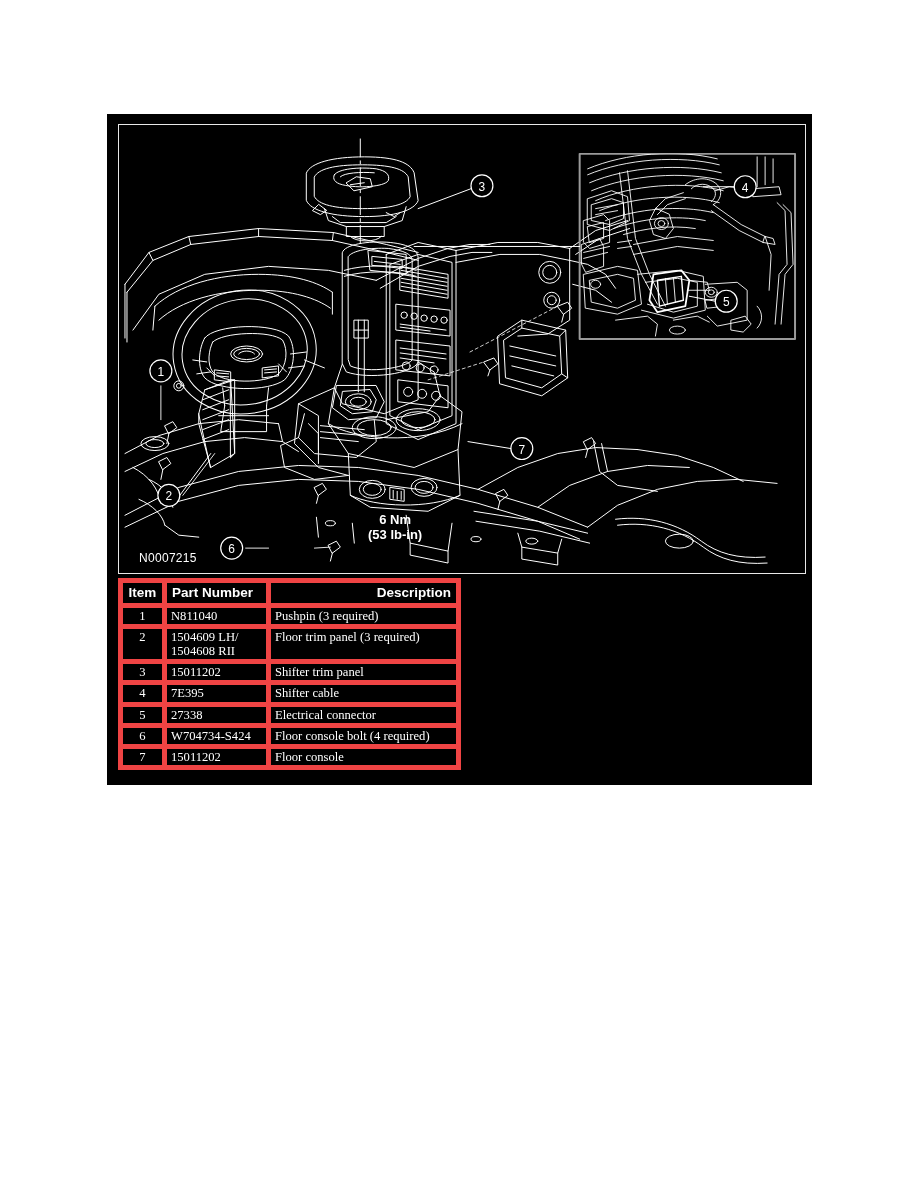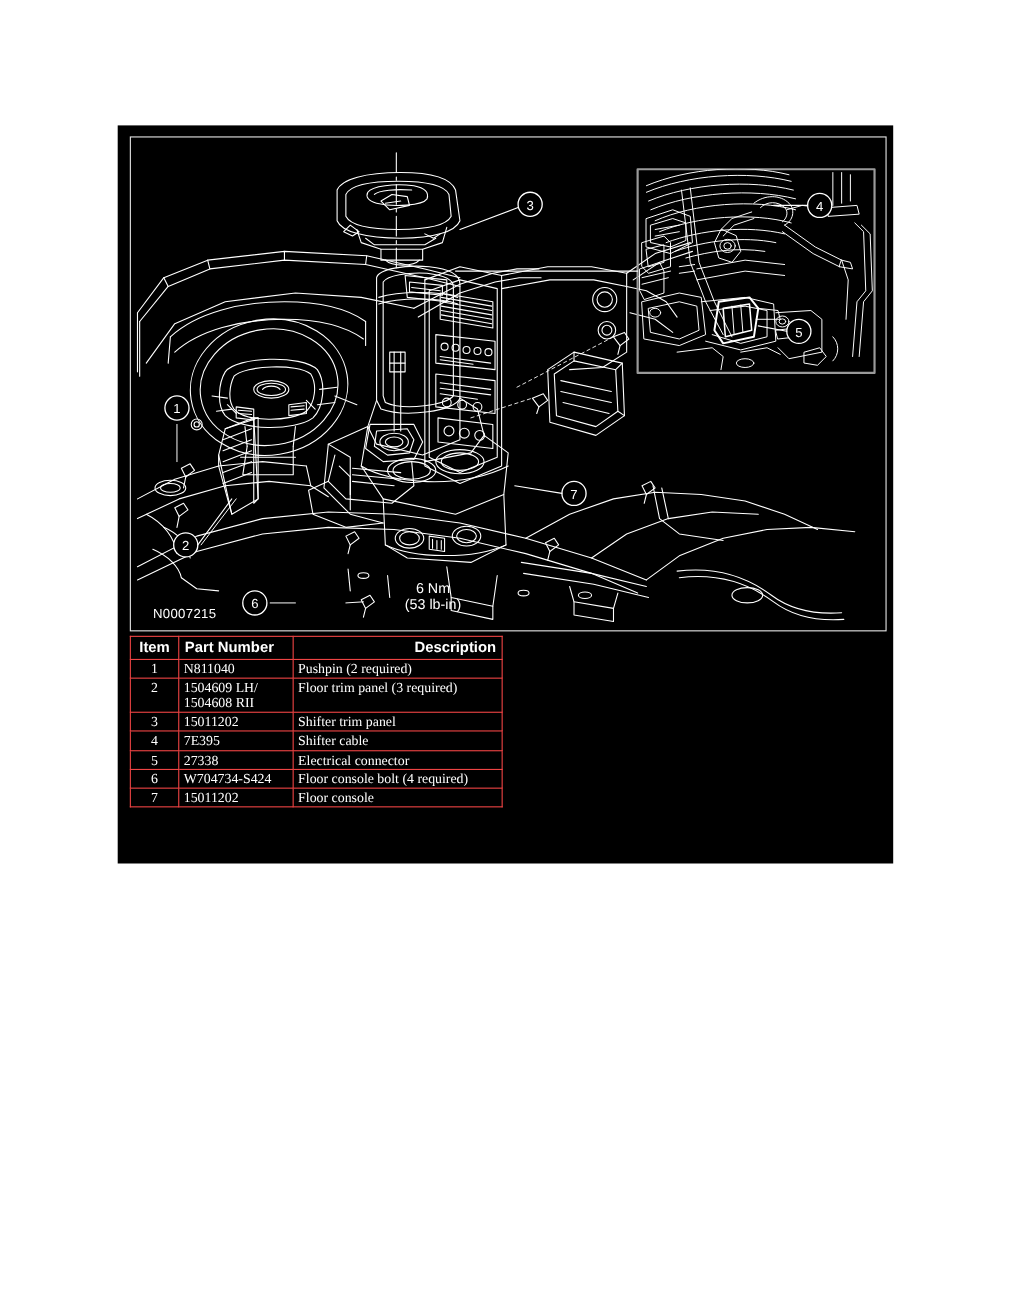--- a/index.html
+++ b/index.html
@@ -55,21 +55,21 @@
   }
   table#parts-table {
     border-collapse: collapse;
     width: 338px;
     background: #000000;
     color: #ffffff;
     table-layout: fixed;
   }
   table#parts-table th,
   table#parts-table td {
-    border: 1px solid #ef4444;
+    border: 5px solid #ef4444;
     padding: 1px 4px;
     vertical-align: top;
     line-height: 1.12;
   }
   table#parts-table thead th {
     font-family: "Liberation Sans", sans-serif;
     font-weight: bold;
     font-size: 13.5px;
     letter-spacing: 0px;
     padding: 2px 5px 3px 5px;
@@ -102,25 +102,25 @@
   
   .diagram-label {
     position: absolute;
     color: #ffffff;
     font-family: "Liberation Sans", sans-serif;
     white-space: pre;
     pointer-events: none;
   }
   #torque-label {
     left: 249px;
-    top: 403px;
+    top: 388px;
     font-size: 13px;
     line-height: 1.12;
     text-align: center;
-    font-weight: normal;
+    font-weight: bold;
   }
   #figure-id {
     left: 20px;
     top: 426px;
     font-size: 12px;
     letter-spacing: 0.3px;
     font-family: "Liberation Sans", sans-serif;
   }
 </style>
 </head>
@@ -507,21 +507,21 @@
           <th class="col-item">Item</th>
           <th class="col-part">Part Number</th>
           <th class="col-desc">Description</th>
         </tr>
       </thead>
       <tbody id="parts-table-body">
 
       <tr>
             <td class="cell-item">1</td>
             <td class="cell-part">N811040</td>
-            <td class="cell-desc">Pushpin (2 required)</td>
+            <td class="cell-desc">Pushpin (3 required)</td>
           </tr>
           <tr>
             <td class="cell-item">2</td>
             <td class="cell-part">1504609 LH/<br>1504608 RII</td>
             <td class="cell-desc">Floor trim panel (3 required)</td>
           </tr>
           <tr>
             <td class="cell-item">3</td>
             <td class="cell-part">15011202</td>
             <td class="cell-desc">Shifter trim panel</td>

